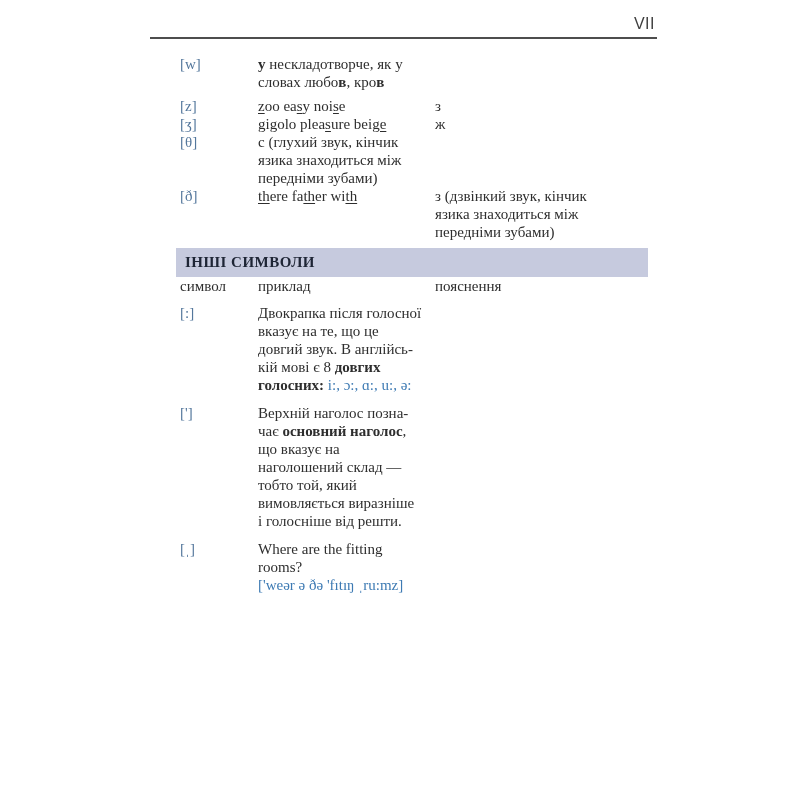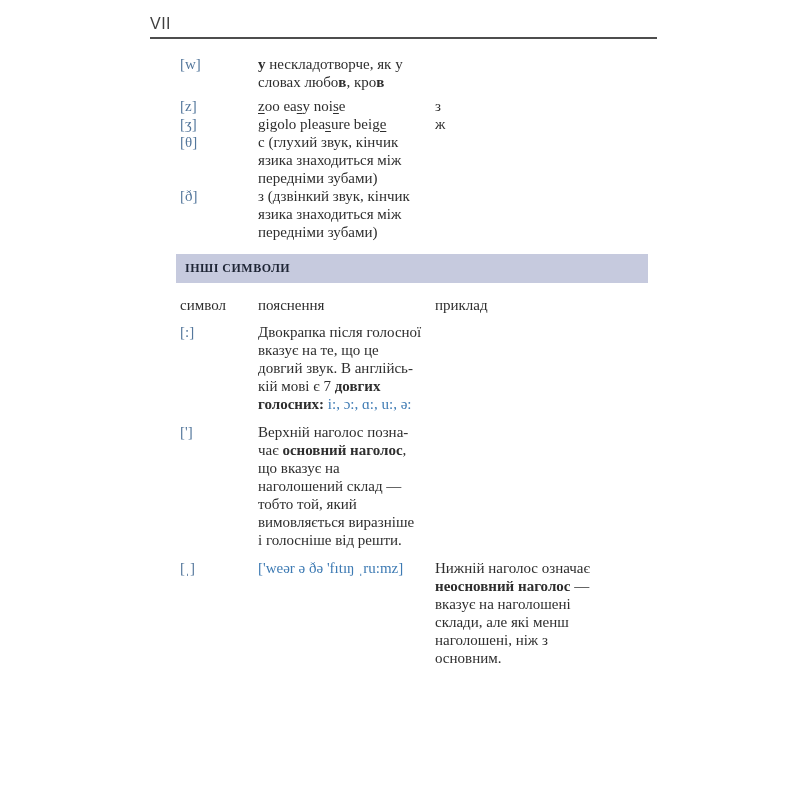--- a/index.html
+++ b/index.html
@@ -4,36 +4,36 @@
 <style>
   * { box-sizing: border-box; margin: 0; padding: 0; }
   html, body { background: #ffffff; }
   .page {
     width: 800px; height: 800px; background: #ffffff; position: relative;
     font-family: "Liberation Serif", serif; font-size: 15px; line-height: 18px;
     color: var(--text, #2e2e2e); overflow: hidden;
   }
   .content { position: absolute; left: 150px; top: 0; width: 507px; }
   .pageheader {
-    text-align: left; padding: 16px 2px 5px 0;
+    text-align: right; padding: 16px 2px 5px 0;
     border-bottom: 2px solid var(--rule, #4d4d4d);
     font-family: "Liberation Sans", sans-serif; font-size: 16px; line-height: 16px;
     color: #3f3f3f; letter-spacing: 0.5px;
   }
   .prow { display: grid; grid-template-columns: 78px 177px 1fr; padding-left: 30px; }
   .t1 { margin-top: 16px; }
   .t1 .row-w { margin-bottom: 6px; }
   .sym { color: var(--symbol-blue, #54779c); }
   .ex, .expl { white-space: pre-wrap; }
   .band {
-    margin: 13px 9px 0 26px; background: var(--band-bg, #c6cade);
-    padding: 5px 20px 5px 9px; font-weight: bold; font-size: 12px; line-height: 19px;
+    margin: 7px 9px 0 26px; background: var(--band-bg, #c6cade);
+    padding: 5px 20px 5px 9px; font-weight: bold; font-size: 15px; line-height: 19px;
     color: var(--band-text, #1e2535); letter-spacing: 0.5px;
   }
-  .headers { margin-top: 13px; }
+  .headers { }
   .t2 { margin-top: 9px; }
   .t2 .prow { margin-bottom: 10px; }
   .b { font-weight: bold; }
   .u { text-decoration: underline; text-underline-offset: 2px; }
   .c-tr { color: var(--transcription-blue, #3d7ab3); }
 </style>
 </head>
 <body>
 
 <div class="page">
@@ -60,61 +60,58 @@
         <div class="expl"><span>ж</span></div>
       </div>
       <div class="prow">
         <div class="sym">[θ]</div>
         <div class="expl"><span>с (глухий звук, кінчик
 язика знаходиться між
 передніми зубами)</span></div>
       </div>
       <div class="prow">
         <div class="sym">[ð]</div>
+        <div class="ex"><span class="u">th</span><span>ere fa</span><span class="u">th</span><span>er wi</span><span class="u">th</span></div>
         <div class="expl"><span>з (дзвінкий звук, кінчик
 язика знаходиться між
 передніми зубами)</span></div>
       </div>
     </div>
 
     <div class="band">
       <span>ІНШІ СИМВОЛИ</span>
     </div>
 
     <div class="prow headers">
       <div>символ</div>
+      <div>приклад</div>
       <div>пояснення</div>
-      <div>приклад</div>
     </div>
 
     <div class="t2">
       <div class="prow">
         <div class="sym">[:]</div>
         <div class="expl"><span>Двокрапка після голосної
 вказує на те, що це
 довгий звук. В англійсь-
-кій мові є 7 </span><span class="b">довгих
+кій мові є 8 </span><span class="b">довгих
 голосних:</span><span> </span><span class="c-tr">i:, ɔ:, ɑ:, u:, ə:</span></div>
       </div>
       <div class="prow">
         <div class="sym">[']</div>
         <div class="expl"><span>Верхній наголос позна-
 чає </span><span class="b">основний наголос</span><span>,
 що вказує на
 наголошений склад —
 тобто той, який
 вимовляється виразніше
 і голосніше від решти.</span></div>
       </div>
       <div class="prow">
         <div class="sym">[ˌ]</div>
-        <div class="ex"><span class="c-tr">['weər ə ðə 'fıtıŋ ˌru:mz]</span></div>
-        <div class="expl"><span>Нижній наголос означає
-</span><span class="b">неосновний наголос</span><span> —
-вказує на наголошені
-склади, але які менш
-наголошені, ніж з
-основним.</span></div>
+        <div class="ex"><span>Where are the fitting
+rooms?
+</span><span class="c-tr">['weər ə ðə 'fıtıŋ ˌru:mz]</span></div>
       </div>
     </div>
 
   </div>
 </div>
 
 </body></html>

